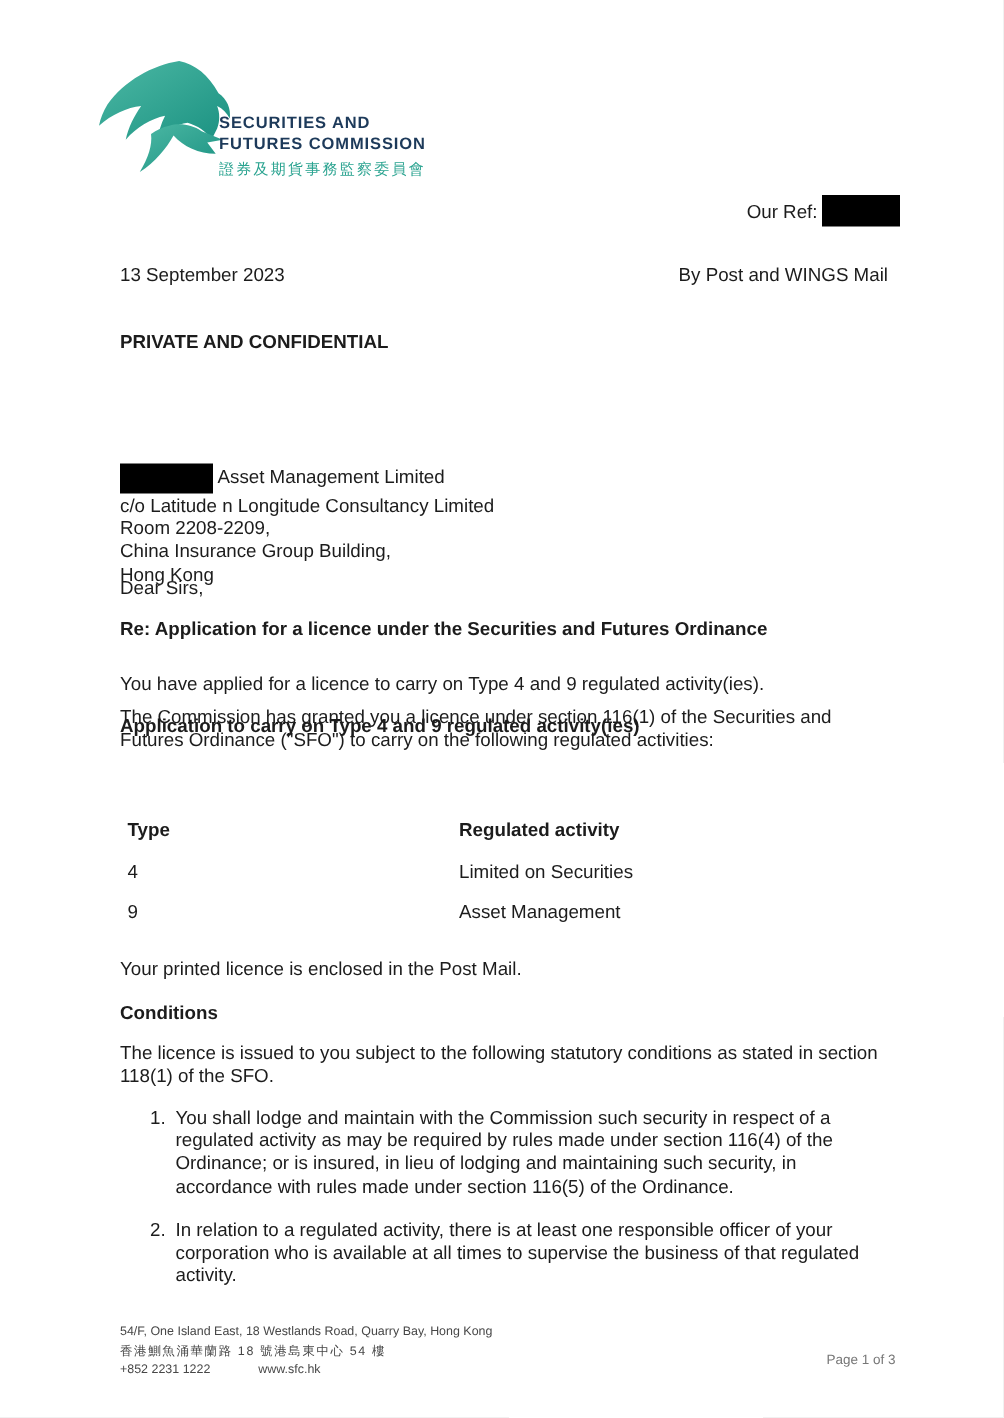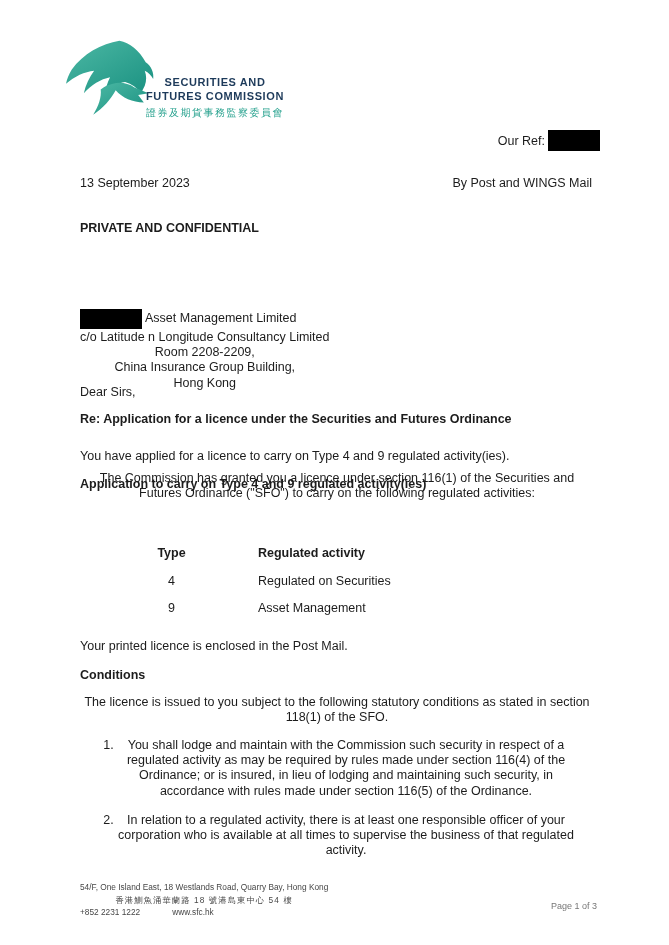--- a/index.html
+++ b/index.html
@@ -1,21 +1,21 @@
 <!DOCTYPE html>
 <html><head>
 <meta charset="utf-8">
 <style>
   html,body{margin:0;padding:0;background:#e8e8e8;}
   .page{
     position:relative;width:669px;height:945px;background:#ffffff;
     font-family:"Liberation Sans",sans-serif;font-size:12.5px;color:#1c1c1c;
     margin:0 auto;overflow:hidden;
   }
-  .abs{position:absolute;text-align:center;}
+  .abs{position:absolute;}
 
   
   .logo{left:66px;top:40px;display:flex;align-items:flex-start;}
   .bird{width:90px;height:80px;flex:none;}
   .logo-text{margin-left:-10px;padding-top:35px;}
   .logo-en{color:#1d3a5a;font-weight:bold;font-size:11px;letter-spacing:0.6px;line-height:14px;white-space:nowrap;}
   .logo-zh{color:#2aa390;font-size:10px;letter-spacing:1.5px;margin-top:3px;white-space:nowrap;}
 
   
   .ourref{top:130px;right:69px;display:flex;align-items:center;}
@@ -32,21 +32,21 @@
   .redact-name{width:62px;height:20px;background:#000;margin-right:3px;flex:none;}
 
   .dear{left:80px;top:385px;}
   .subject{left:80px;top:412px;font-weight:bold;}
   .applied{left:80px;top:449px;}
   .appheading{left:80px;top:477px;font-weight:bold;}
   .granted{left:80px;top:471px;width:514px;line-height:15.2px;}
 
   
   .acttable{left:80px;top:546px;}
-  .trow{display:flex;margin-bottom:12.5px;line-height:15px;}
+  .trow{display:flex;margin-bottom:12.5px;line-height:15px;gap:48px;}
   .thead{font-weight:bold;}
   .tc1{width:173px;padding-left:5px;flex:none;}
 
   .printed{left:80px;top:639px;}
   .condheading{left:80px;top:668px;font-weight:bold;}
   .condintro{left:80px;top:695px;width:514px;line-height:15.2px;}
 
   
   .clist{left:100px;top:738px;}
   .citem{display:flex;margin-bottom:14px;line-height:15.2px;}
@@ -117,21 +117,21 @@
 
   <div class="abs granted">The Commission has granted you a licence under section 116(1) of the Securities and Futures Ordinance ("SFO") to carry on the following regulated activities:</div>
 
   <div class="abs acttable">
     <div class="trow thead">
       <span class="tc1">Type</span>
       <span class="tc2">Regulated activity</span>
     </div>
     <div class="trow">
       <span class="tc1">4</span>
-      <span class="tc2">Regulated on Securities</span>
+      <span class="tc2">Limited on Securities</span>
     </div>
     <div class="trow">
       <span class="tc1">9</span>
       <span class="tc2">Asset Management</span>
     </div>
   </div>
 
   <div class="abs printed">Your printed licence is enclosed in the Post Mail.</div>
 
   <div class="abs condheading">Conditions</div>

